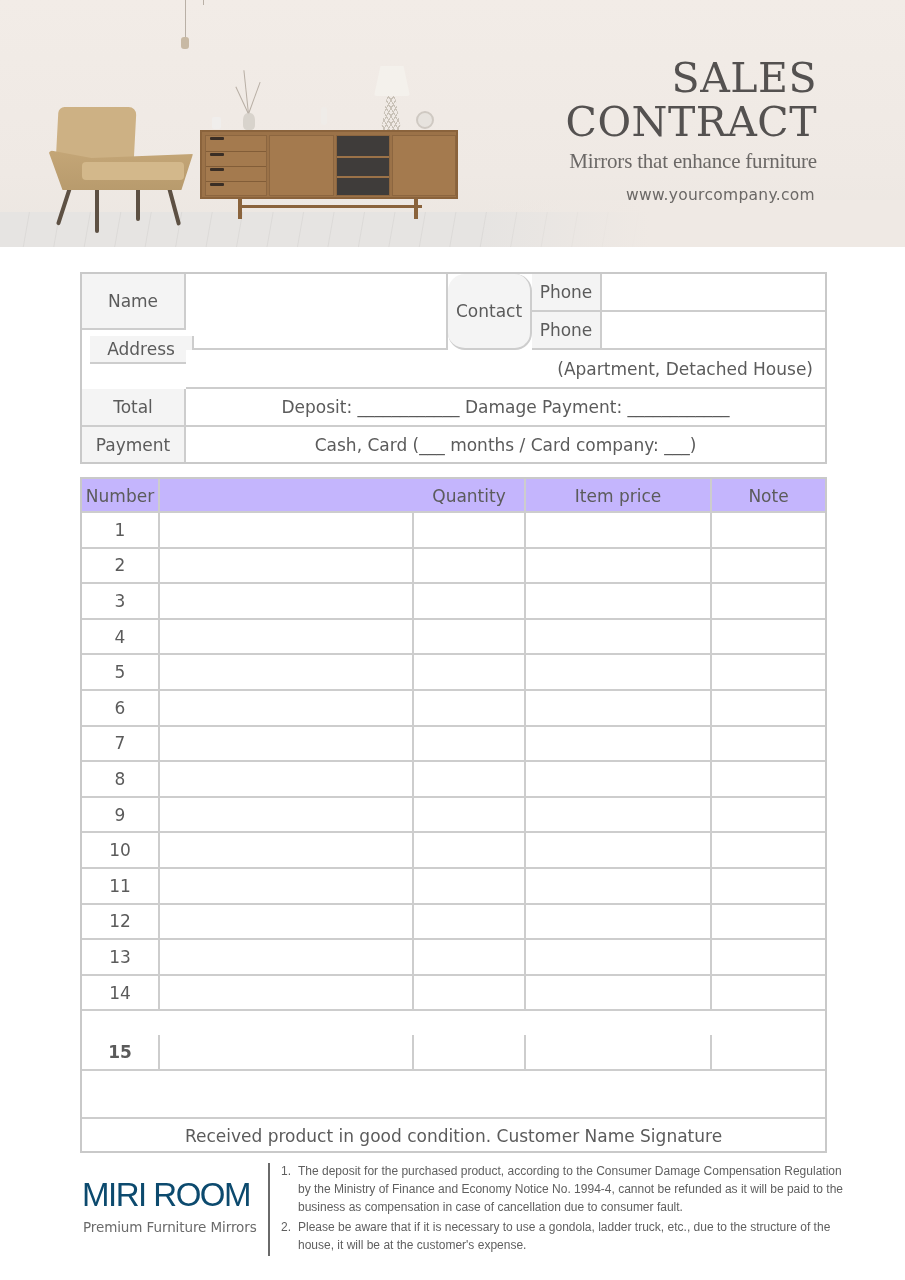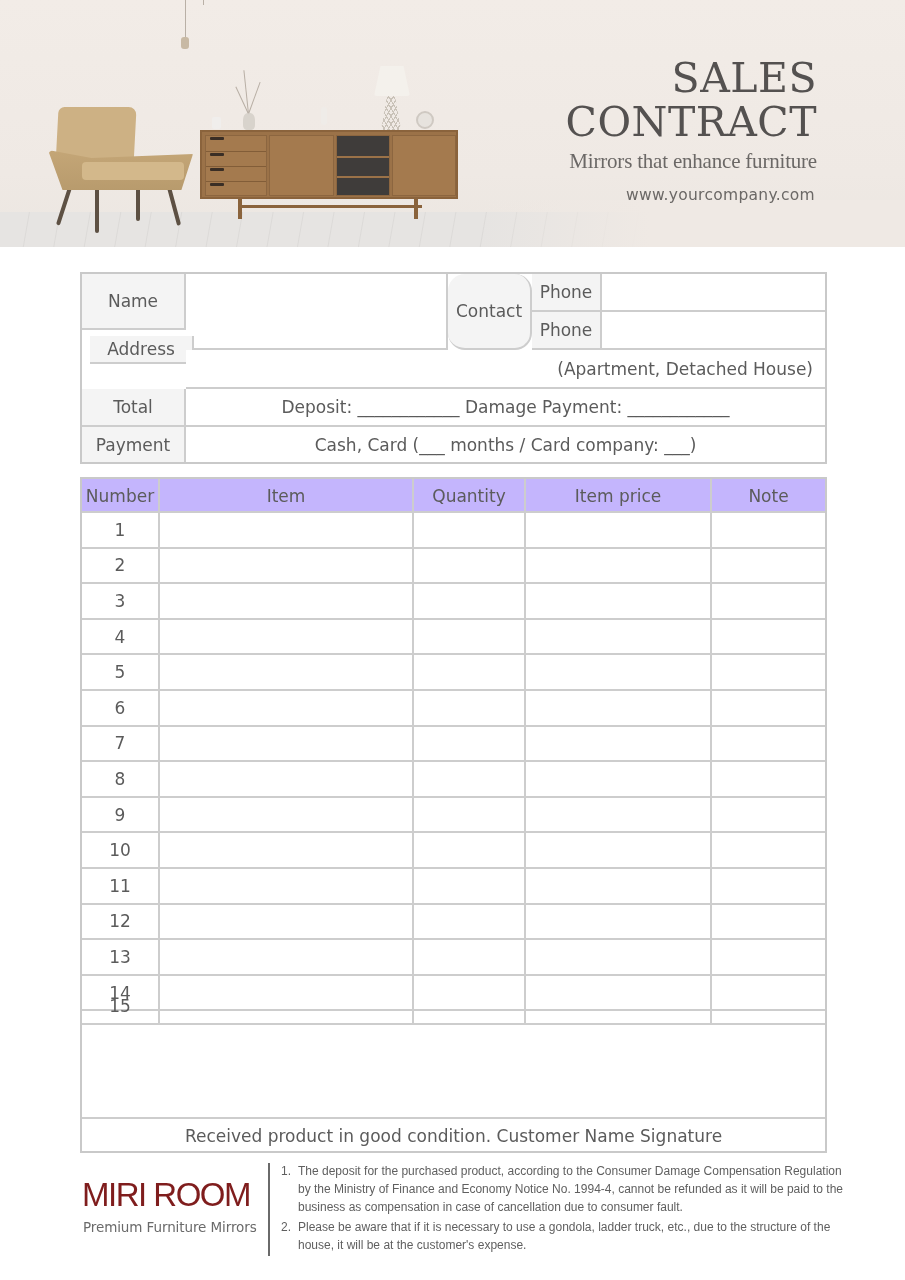--- a/index.html
+++ b/index.html
@@ -73,21 +73,21 @@
     font-size: 17px; color: #5b5b5b; border-right: 2px solid #cdcdcd; }
   .row { position: absolute; left: 0; width: 743px; height: 35.6px; border-bottom: 2px solid #cdcdcd; }
   .rcell { position: absolute; top: 0; height: 100%; border-right: 2px solid #cdcdcd; display: flex;
     align-items: center; justify-content: center; font-size: 17px; color: #5b5b5b; }
   .blank-area { position: absolute; left: 0; top: 568px; width: 743px; height: 72px; border-bottom: 2px solid #cdcdcd; }
   .sign-row { position: absolute; left: 0; top: 640px; width: 743px; height: 33px; display: flex; align-items: center;
     justify-content: center; font-size: 17px; color: #5b5b5b; }
 
   
   .logo { position: absolute; left: 82px; top: 1176px; font-family: "Liberation Sans", sans-serif; font-size: 33px;
-    color: #7f1d1d; letter-spacing: -1.5px; font-weight: normal; }
+    color: #0c4a6e; letter-spacing: -1.5px; font-weight: normal; }
   .logo-sub { position: absolute; left: 83px; top: 1219px; font-size: 13.5px; color: #6a6a6a; letter-spacing: -0.1px; }
   .divider { position: absolute; left: 268px; top: 1163px; width: 2px; height: 93px; background: #6a6a6a; }
   .notes { position: absolute; left: 281px; top: 1162px; width: 570px; font-family: "Liberation Sans", sans-serif;
     font-size: 12px; line-height: 18px; color: #5f5f5f; list-style: none; }
   .notes li { position: relative; padding-left: 17px; margin-bottom: 2px; }
   .notes .num { position: absolute; left: 0; top: 0; }
 </style>
 </head>
 <body>
 
@@ -164,21 +164,20 @@
   <div class="cell lbl" style="left:0;top:115px;width:104px;height:38px;">Total</div>
   <div class="cell val" style="left:104px;top:115px;width:639px;height:38px;border-right:none;">Deposit: ____________ Damage Payment: ____________</div>
 
   <div class="cell lbl" style="left:0;top:153px;width:104px;height:35px;border-bottom:none;">Payment</div>
   <div class="cell val" style="left:104px;top:153px;width:639px;height:35px;border-right:none;border-bottom:none;border-radius:8px;">Cash, Card (___ months / Card company: ___)</div>
 </div>
 
 <div class="items">
   <div class="items-head">
     <div class="hcell" style="left:0;width:78px;">Number</div>
-    <div class="hcell" style="left:78px;width:254px;">Item</div>
     <div class="hcell" style="left:332px;width:112px;">Quantity</div>
     <div class="hcell" style="left:444px;width:186px;">Item price</div>
     <div class="hcell" style="left:630px;width:113px;border-right:none;">Note</div>
   </div>
 
   <div id="rows-container">
       <div class="row" style="top: 34px;">
         <div class="rcell" style="left: 0px; width: 78px;">1</div>
         <div class="rcell" style="left: 78px; width: 254px;"></div>
         <div class="rcell" style="left: 332px; width: 112px;"></div>
@@ -269,21 +268,21 @@
         <div class="rcell" style="left: 444px; width: 186px;"></div>
         <div class="rcell" style="left: 630px; width: 113px; border-right: none;"></div>
       </div>
       <div class="row" style="top: 496.8px;">
         <div class="rcell" style="left: 0px; width: 78px;">14</div>
         <div class="rcell" style="left: 78px; width: 254px;"></div>
         <div class="rcell" style="left: 332px; width: 112px;"></div>
         <div class="rcell" style="left: 444px; width: 186px;"></div>
         <div class="rcell" style="left: 630px; width: 113px; border-right: none;"></div>
       </div>
-      <div class="row" style="top: 510px;">
+      <div class="row" style="top: 556px; font-weight: bold;">
         <div class="rcell" style="left: 0px; width: 78px;">15</div>
         <div class="rcell" style="left: 78px; width: 254px;"></div>
         <div class="rcell" style="left: 332px; width: 112px;"></div>
         <div class="rcell" style="left: 444px; width: 186px;"></div>
         <div class="rcell" style="left: 630px; width: 113px; border-right: none;"></div>
       </div>
     </div>
 
   <div class="blank-area"></div>
   <div class="sign-row">Received product in good condition. Customer Name Signature</div>

